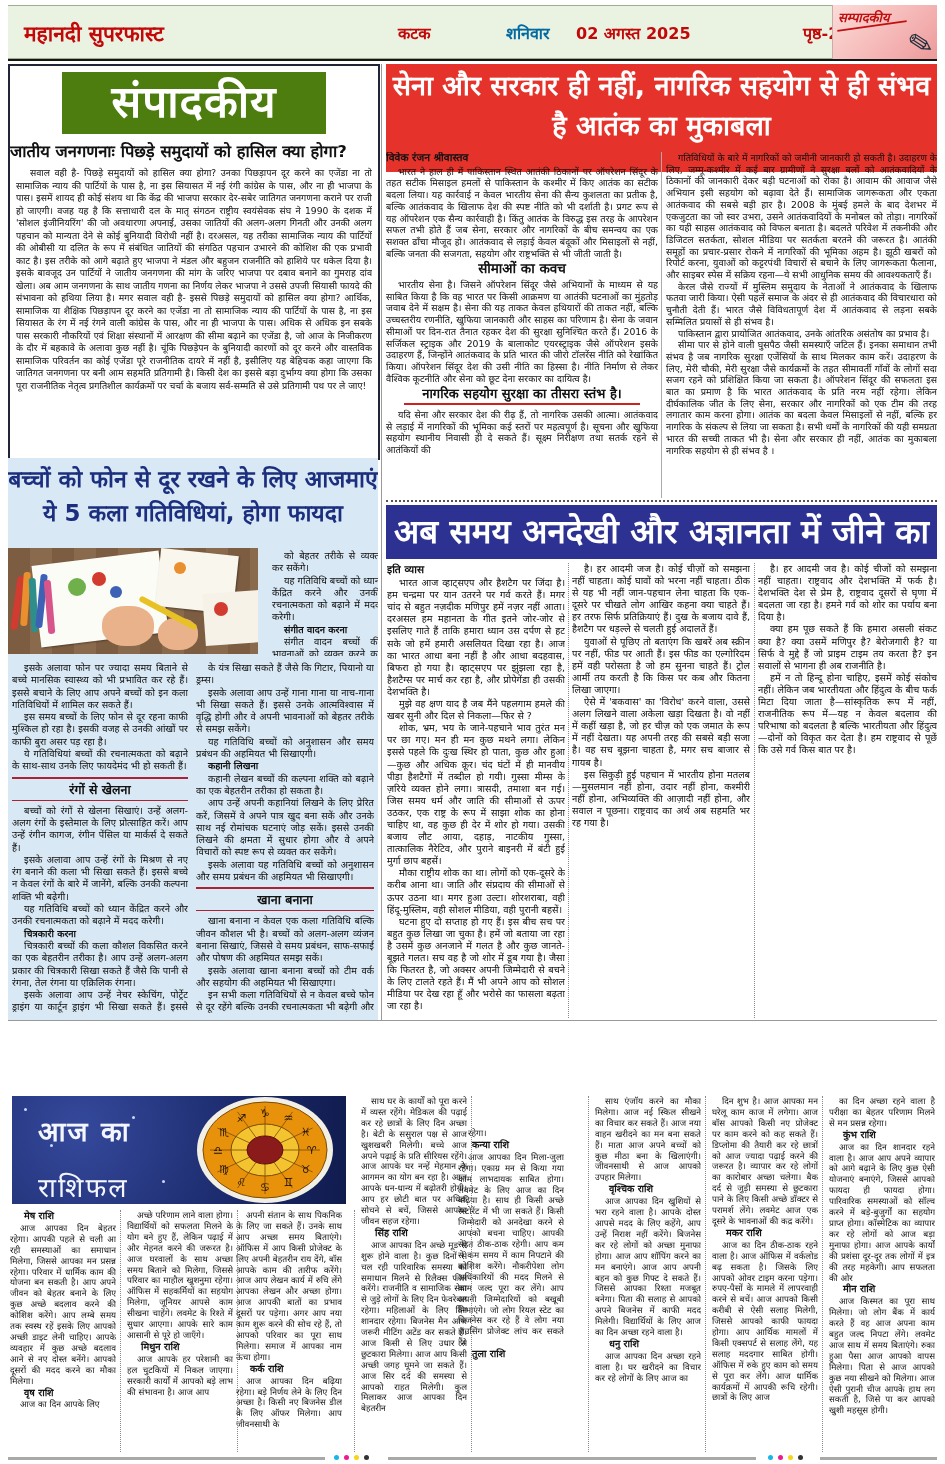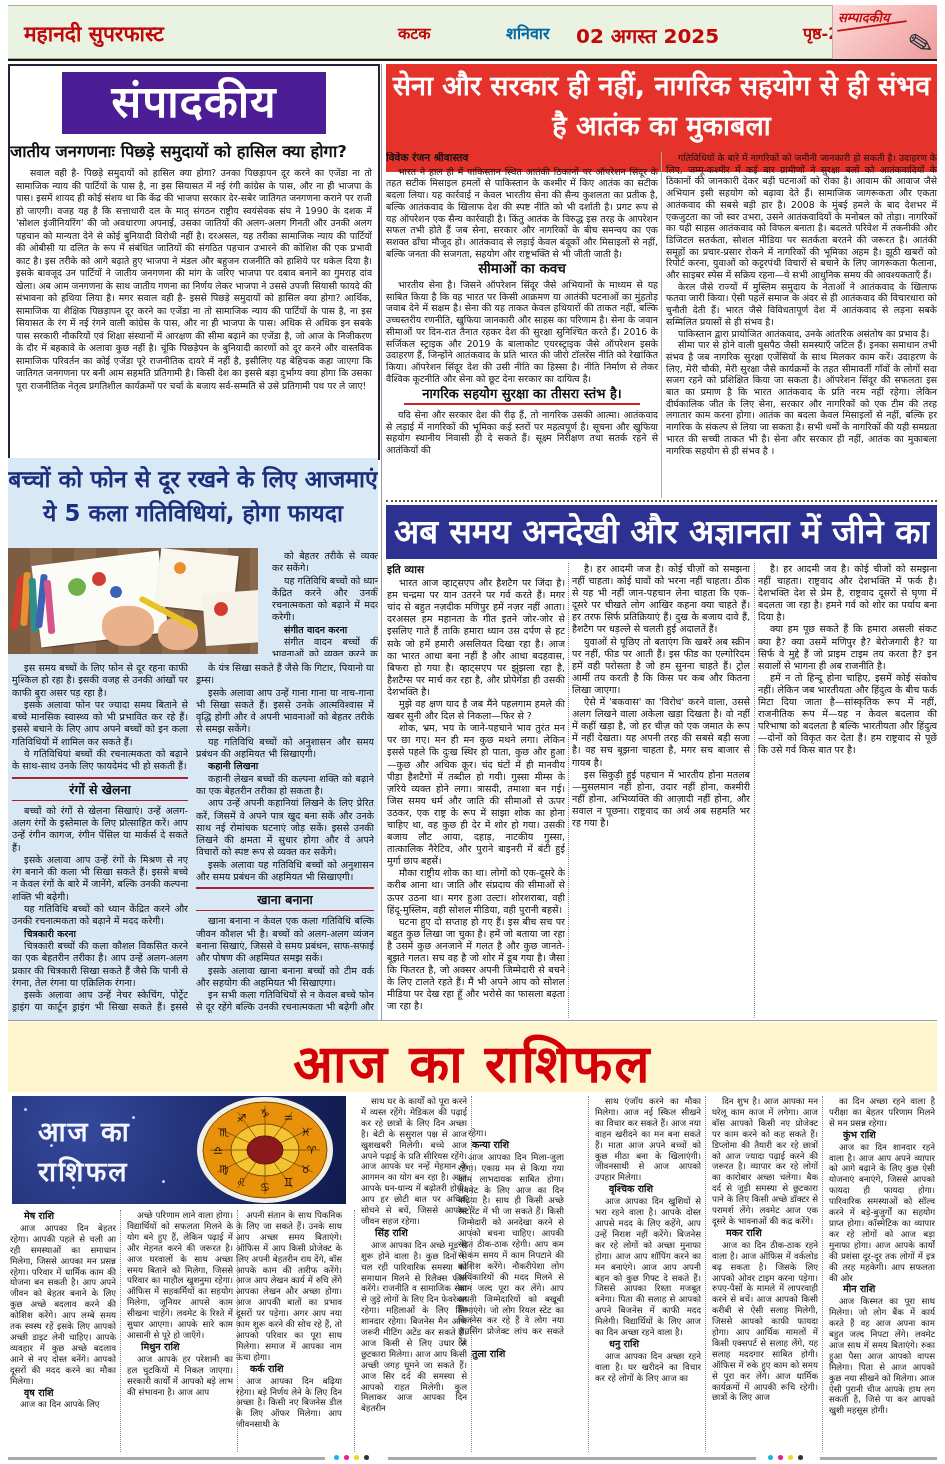--- a/index.html
+++ b/index.html
@@ -4,31 +4,31 @@
 <style>
   html,body{margin:0;padding:0;background:#fff;}
   .page{position:relative;width:945px;height:1464px;background:#fff;overflow:hidden;
         font-family:"DejaVu Sans",sans-serif;color:#111;}
   
   .hdr{position:absolute;left:8px;top:5px;width:929px;height:52px;background:#eaf2e2;
        border-top:1px solid #9fae93;border-bottom:1px solid #9fae93;}
   .hdr .paper{position:absolute;left:16px;top:13px;font-size:21px;font-weight:bold;color:#c20808;}
   .hdr .city{position:absolute;left:390px;top:16px;font-size:16px;font-weight:bold;color:#c20808;}
   .hdr .day{position:absolute;left:498px;top:16px;font-size:16px;font-weight:bold;color:#0369a1;}
-  .hdr .date{position:absolute;left:568px;top:16px;font-size:20px;font-weight:bold;color:#c20808;}
+  .hdr .date{position:absolute;left:568px;top:16px;font-size:16px;font-weight:bold;color:#c20808;}
   .hdr .pg{position:absolute;left:795px;top:16px;font-size:16px;font-weight:bold;color:#c20808;}
   .logo{position:absolute;right:0;top:-1px;width:104px;height:54px;
         background:linear-gradient(135deg,#fbdcd8,#f3aeae 70%,#eb9a9a);border-left:1px solid #caa;overflow:hidden;}
   .logo .lt{position:absolute;left:5px;top:3px;font-size:13px;font-weight:bold;font-style:italic;color:#c01010;}
   .logo .pen{position:absolute;right:4px;bottom:-2px;font-size:30px;color:#23303c;transform:rotate(-12deg);}
   .logo .swoosh{position:absolute;left:4px;top:20px;width:70px;height:2px;background:#c01010;transform:rotate(-8deg);}
   .black-rule{position:absolute;left:8px;top:59px;width:929px;height:2px;background:#161616;}
   
   .edbox{position:absolute;left:8px;top:64px;width:368px;height:392px;border:2px solid #222437;background:#fff;overflow:hidden;}
-  .edbanner{margin:6px auto 0 auto;width:264px;height:62px;background:#4c1d95;color:#fff;
+  .edbanner{margin:6px auto 0 auto;width:264px;height:62px;background:#4d7c0f;color:#fff;
             font-size:44px;font-weight:bold;text-align:center;line-height:60px;letter-spacing:1px;}
   .edheadline{margin-top:5px;text-align:left;font-size:16.5px;font-weight:bold;white-space:nowrap;overflow:hidden;}
   .edbody{margin:5px 6px 0 6px;font-size:9.2px;line-height:12.5px;text-align:justify;text-indent:14px;height:300px;overflow:hidden;}
   
   .kids{position:absolute;left:8px;top:458px;width:370px;height:562px;background:#d8e9f5;overflow:hidden;}
   .kids-h{margin-top:4px;text-align:center;font-weight:bold;color:#1c2e7e;font-size:23px;line-height:34px;}
   .photo{position:absolute;left:0px;top:90px;width:250px;height:106px;overflow:hidden;
          background:repeating-linear-gradient(90deg,#7c5d42 0 22px,#8a6a4c 22px 44px);}
   .paper1{position:absolute;left:28px;top:10px;width:128px;height:82px;background:#fcfcf7;transform:rotate(-7deg);box-shadow:1px 1px 2px rgba(0,0,0,.4);}
   .paper2{position:absolute;left:150px;top:4px;width:78px;height:58px;background:#f9f6ee;transform:rotate(6deg);box-shadow:1px 1px 2px rgba(0,0,0,.4);}
@@ -70,21 +70,21 @@
   .icol .seg-b{font-weight:bold;font-size:10.5px;margin-bottom:2px;}
   .isep{position:absolute;top:563px;width:0;height:455px;border-left:1px dotted #888;}
   .hrule2{position:absolute;left:8px;top:1020px;width:929px;height:1px;background:#999;}
   
   .band{position:absolute;left:8px;top:1022px;width:929px;height:70px;background:#fdf5cd;}
   .band .t{position:absolute;left:0;right:0;top:4px;text-align:center;font-size:52px;font-weight:bold;color:#d40008;letter-spacing:2px;}
   .himg{position:absolute;left:12px;top:1096px;width:334px;height:108px;overflow:hidden;
         background:radial-gradient(circle at 20% 30%,#35499c,#1b2a6b 60%,#101b4d);}
   .himg .star{position:absolute;width:3px;height:3px;border-radius:50%;background:#cdd6ff;}
   .himg .t1{position:absolute;left:26px;top:16px;font-size:27px;font-weight:bold;color:#f4f6ff;letter-spacing:2px;}
-  .himg .t2{position:absolute;left:26px;top:56px;font-size:27px;font-weight:bold;color:#f4f6ff;letter-spacing:2px;}
+  .himg .t2{position:absolute;left:26px;top:72px;font-size:27px;font-weight:normal;color:#f4f6ff;letter-spacing:2px;}
   .wheel{position:absolute;right:6px;top:-1px;}
   .hcol{position:absolute;width:106px;overflow:hidden;font-size:8.6px;line-height:10.9px;}
   .hshort{top:1210px;height:246px;}
   .htall{top:1096px;height:360px;}
   .hcol .seg-p{text-align:justify;text-indent:10px;}
   .hcol .seg-h{font-weight:bold;font-size:9.6px;text-indent:14px;margin:1px 0;}
   .hsep{position:absolute;width:0;border-left:1px dotted #888;}
   
   .fbar{position:absolute;top:1457px;height:3px;background:#a8a8a8;}
   .fdot{position:absolute;top:1455px;width:5px;height:5px;border-radius:50%;}
@@ -137,22 +137,22 @@
       <div class="hand" style="left:150px;top:70px;width:40px;height:32px;"></div>
       <div class="ypencil" style="left:128px;top:62px;"></div>
     </div>
     <div class="kside">
         <div class="seg-p">को बेहतर तरीके से व्यक्त कर सकेंगे।</div>
         <div class="seg-p">यह गतिविधि बच्चों को ध्यान केंद्रित करने और उनकी रचनात्मकता को बढ़ाने में मदद करेगी।</div>
         <div class="seg-ib">संगीत वादन करना</div>
         <div class="seg-p">संगीत वादन बच्चों की भावनाओं को व्यक्त करने का एक अच्छा माध्यम हो सकता है। आप उन्हें अलग-अलग प्रकार के संगीत</div>
       </div>
     <div class="kcol kcol1">
+        <div class="seg-p">इसके अलावा फोन पर ज्यादा समय बिताने से बच्चे मानसिक स्वास्थ्य को भी प्रभावित कर रहे हैं। इससे बचाने के लिए आप अपने बच्चों को इन कला गतिविधियों में शामिल कर सकते हैं।</div>
         <div class="seg-p">इस समय बच्चों के लिए फोन से दूर रहना काफी मुश्किल हो रहा है। इसकी वजह से उनकी आंखों पर काफी बुरा असर पड़ रहा है।</div>
-        <div class="seg-p">इसके अलावा फोन पर ज्यादा समय बिताने से बच्चे मानसिक स्वास्थ्य को भी प्रभावित कर रहे हैं। इससे बचाने के लिए आप अपने बच्चों को इन कला गतिविधियों में शामिल कर सकते हैं।</div>
         <div class="seg-p">ये गतिविधियां बच्चों की रचनात्मकता को बढ़ाने के साथ-साथ उनके लिए फायदेमंद भी हो सकती हैं।</div>
         <div class="seg-h">रंगों से खेलना</div>
         <div class="seg-p">बच्चों को रंगों से खेलना सिखाएं। उन्हें अलग-अलग रंगों के इस्तेमाल के लिए प्रोत्साहित करें। आप उन्हें रंगीन कागज, रंगीन पेंसिल या मार्कर्स दे सकते हैं।</div>
         <div class="seg-p">इसके अलावा आप उन्हें रंगों के मिश्रण से नए रंग बनाने की कला भी सिखा सकते हैं। इससे बच्चे न केवल रंगों के बारे में जानेंगे, बल्कि उनकी कल्पना शक्ति भी बढ़ेगी।</div>
         <div class="seg-p">यह गतिविधि बच्चों को ध्यान केंद्रित करने और उनकी रचनात्मकता को बढ़ाने में मदद करेगी।</div>
         <div class="seg-ib">चित्रकारी करना</div>
         <div class="seg-p">चित्रकारी बच्चों की कला कौशल विकसित करने का एक बेहतरीन तरीका है। आप उन्हें अलग-अलग प्रकार की चित्रकारी सिखा सकते हैं जैसे कि पानी से रंगना, तेल रंगना या एक्रिलिक रंगना।</div>
         <div class="seg-p">इसके अलावा आप उन्हें नेचर स्केचिंग, पोर्ट्रेट ड्राइंग या कार्टून ड्राइंग भी सिखा सकते हैं। इससे उनकी कल्पना शक्ति बढ़ेगी और ये अपने विचारों</div>
       </div>
     <div class="kcol kcol2">
@@ -210,23 +210,20 @@
     </div>
   <div class="icol icol3">
       <div class="seg-p">है। हर आदमी जव है। कोई चीजों को समझना नहीं चाहता। राष्ट्रवाद और देशभक्ति में फर्क है। देशभक्ति देश से प्रेम है, राष्ट्रवाद दूसरों से घृणा में बदलता जा रहा है। हमने गर्व को शोर का पर्याय बना दिया है।</div>
       <div class="seg-p">क्या हम पूछ सकते हैं कि हमारा असली संकट क्या है? क्या उसमें मणिपुर है? बेरोजगारी है? या सिर्फ वे मुद्दे हैं जो प्राइम टाइम तय करता है? इन सवालों से भागना ही अब राजनीति है।</div>
       <div class="seg-p">हमें न तो हिन्दू होना चाहिए, इसमें कोई संकोच नहीं। लेकिन जब भारतीयता और हिंदुत्व के बीच फर्क मिटा दिया जाता है—सांस्कृतिक रूप में नहीं, राजनीतिक रूप में—यह न केवल बदलाव की परिभाषा को बदलता है बल्कि भारतीयता और हिंदुत्व—दोनों को विकृत कर देता है। हम राष्ट्रवाद से पूछें कि उसे गर्व किस बात पर है।</div>
     </div>
   <div class="isep" style="left:568px;"></div>
   <div class="isep" style="left:754px;"></div>
   <div class="hrule2"></div>
 
-  <div class="band">
-    <div class="t">आज का राशिफल</div>
-  </div>
 
   <div class="himg">
     <div class="star" style="left:12px;top:12px;"></div>
     <div class="star" style="left:60px;top:90px;"></div>
     <div class="star" style="left:120px;top:20px;"></div>
     <div class="star" style="left:150px;top:84px;"></div>
     <div class="star" style="left:38px;top:48px;"></div>
     <div class="t1">आज का</div>
     <div class="t2">राशिफल</div>
     <svg class="wheel" width="150" height="110" viewBox="0 0 140 110">

